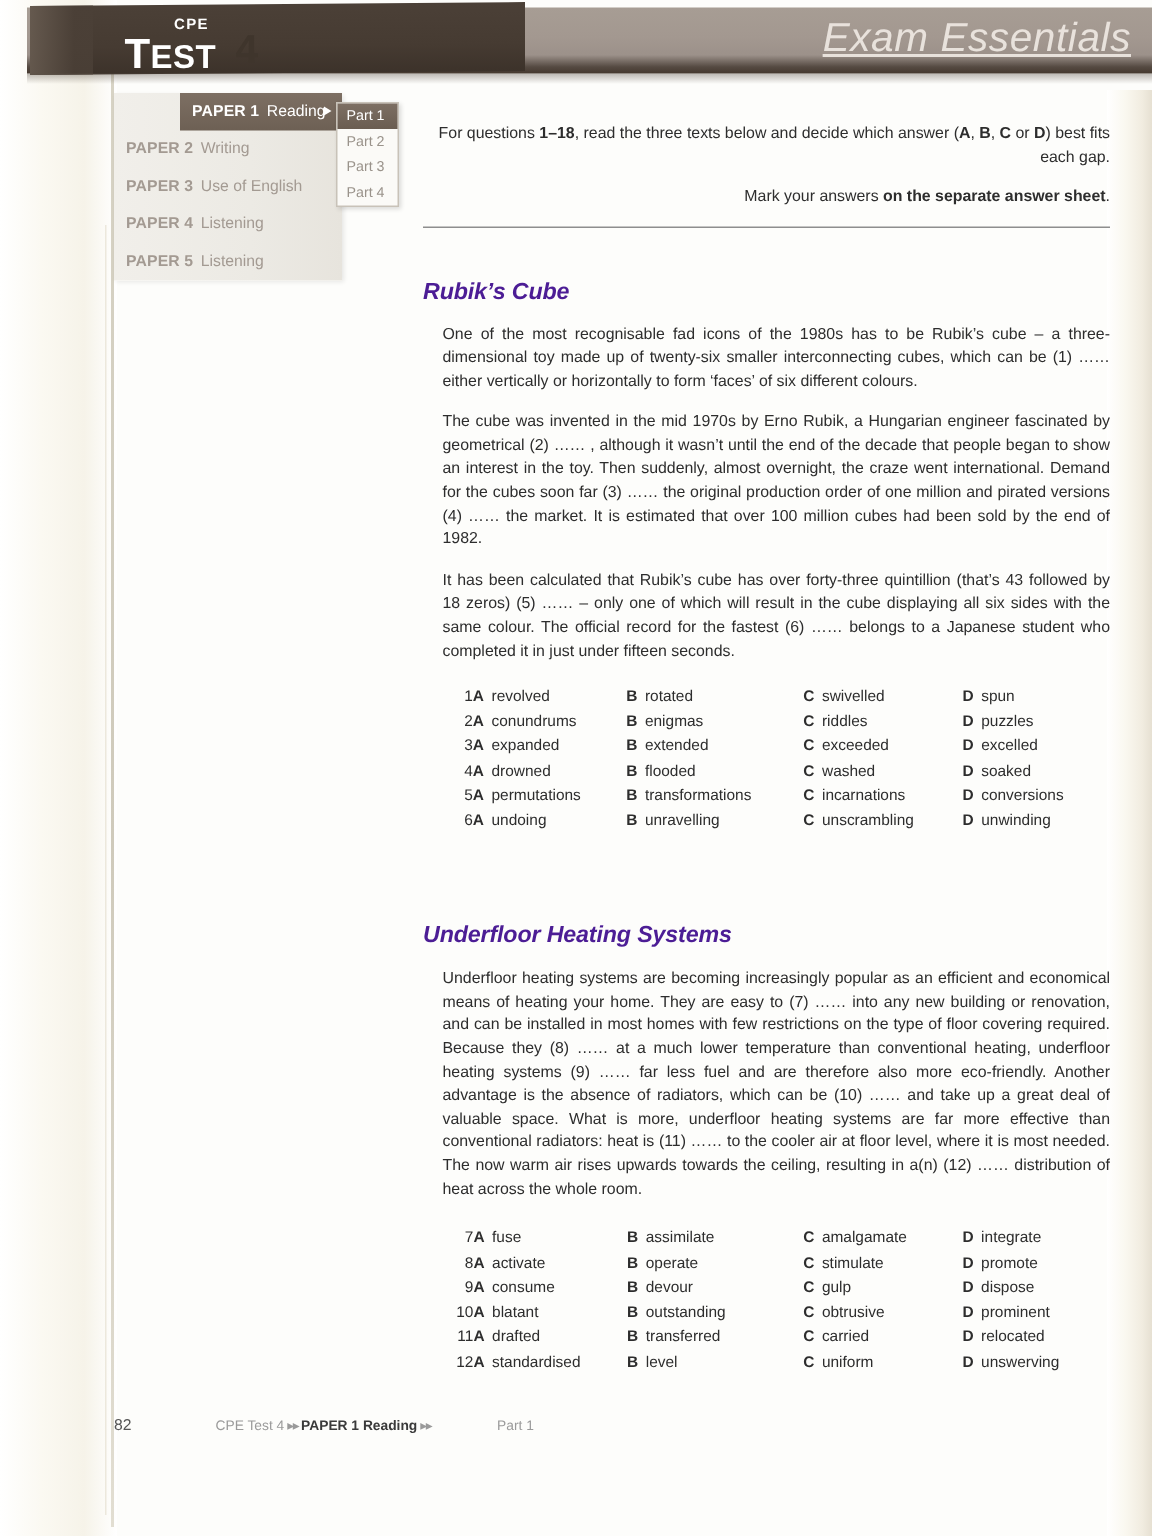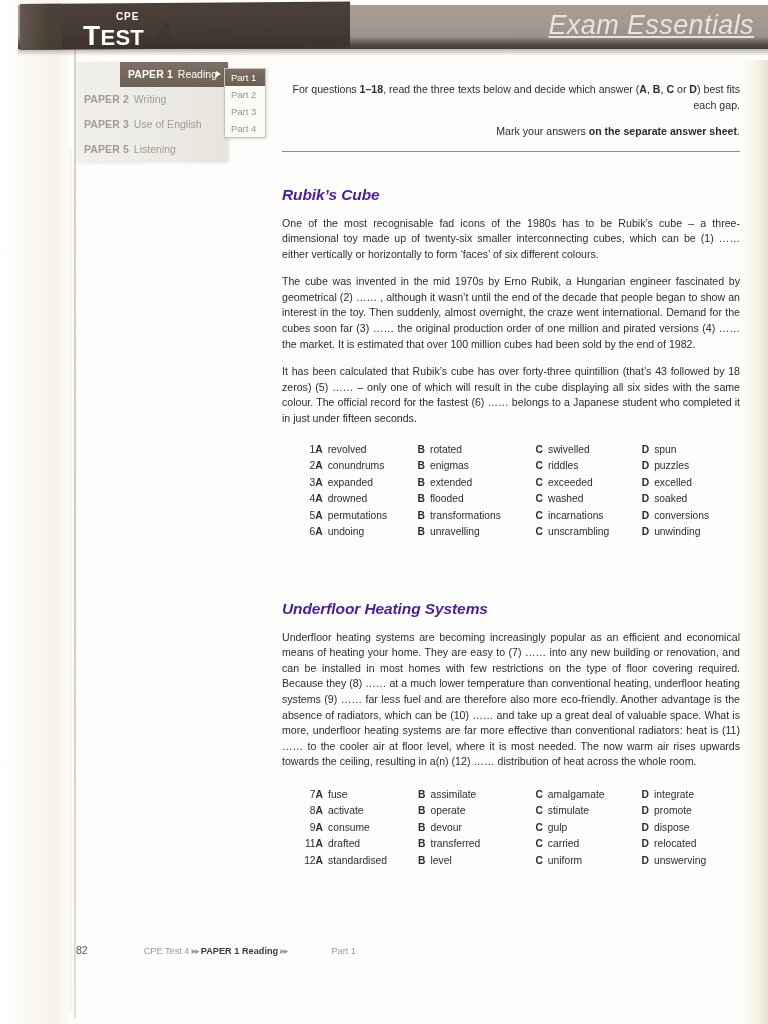--- a/index.html
+++ b/index.html
@@ -206,21 +206,21 @@
     font-size: 15.5px;
     font-weight: bold;
     margin: 34px 0 12px 0;
     color: #4c1d95;
     letter-spacing: -.1px;
     font-style: italic;
   }
   p.body {
     font-size: 10.6px;
     line-height: 15.6px;
-    margin: 0 0 12px 0;
+    margin: 0 0 12px 13px;
     text-align: justify;
   }
   p.body.first { text-align: justify; }
 
   
   table.options {
     border-collapse: collapse;
     margin: 16px 0 0 14px;
     font-size: 10.3px;
     color: #2d2d2d;
@@ -291,20 +291,23 @@
       <span class="pnum">PAPER 1</span><span class="pname">Reading</span>
       <span class="arrow"></span>
     </div>
     <div class="nav-item">
       <span class="pnum">PAPER 2</span><span class="pname">Writing</span>
     </div>
     <div class="nav-item">
       <span class="pnum">PAPER 3</span><span class="pname">Use of English</span>
     </div>
     <div class="nav-item">
+      <span class="pnum">PAPER 4</span><span class="pname">Listening</span>
+    </div>
+    <div class="nav-item">
       <span class="pnum">PAPER 5</span><span class="pname">Listening</span>
     </div>
   </div>
 
   <div id="submenu">
     <div class="sub-item active">Part 1</div>
     <div class="sub-item">Part 2</div>
     <div class="sub-item">Part 3</div>
     <div class="sub-item">Part 4</div>
   </div>
@@ -389,20 +392,27 @@
           <td class="opt col-d"><span class="letter">D</span><span>promote</span></td>
         </tr>
         <tr>
           <td class="qnum">9</td>
           <td class="opt col-a"><span class="letter">A</span><span>consume</span></td>
           <td class="opt col-b"><span class="letter">B</span><span>devour</span></td>
           <td class="opt col-c"><span class="letter">C</span><span>gulp</span></td>
           <td class="opt col-d"><span class="letter">D</span><span>dispose</span></td>
         </tr>
         <tr>
+          <td class="qnum">10</td>
+          <td class="opt col-a"><span class="letter">A</span><span>blatant</span></td>
+          <td class="opt col-b"><span class="letter">B</span><span>outstanding</span></td>
+          <td class="opt col-c"><span class="letter">C</span><span>obtrusive</span></td>
+          <td class="opt col-d"><span class="letter">D</span><span>prominent</span></td>
+        </tr>
+        <tr>
           <td class="qnum">11</td>
           <td class="opt col-a"><span class="letter">A</span><span>drafted</span></td>
           <td class="opt col-b"><span class="letter">B</span><span>transferred</span></td>
           <td class="opt col-c"><span class="letter">C</span><span>carried</span></td>
           <td class="opt col-d"><span class="letter">D</span><span>relocated</span></td>
         </tr>
         <tr>
           <td class="qnum">12</td>
           <td class="opt col-a"><span class="letter">A</span><span>standardised</span></td>
           <td class="opt col-b"><span class="letter">B</span><span>level</span></td>

